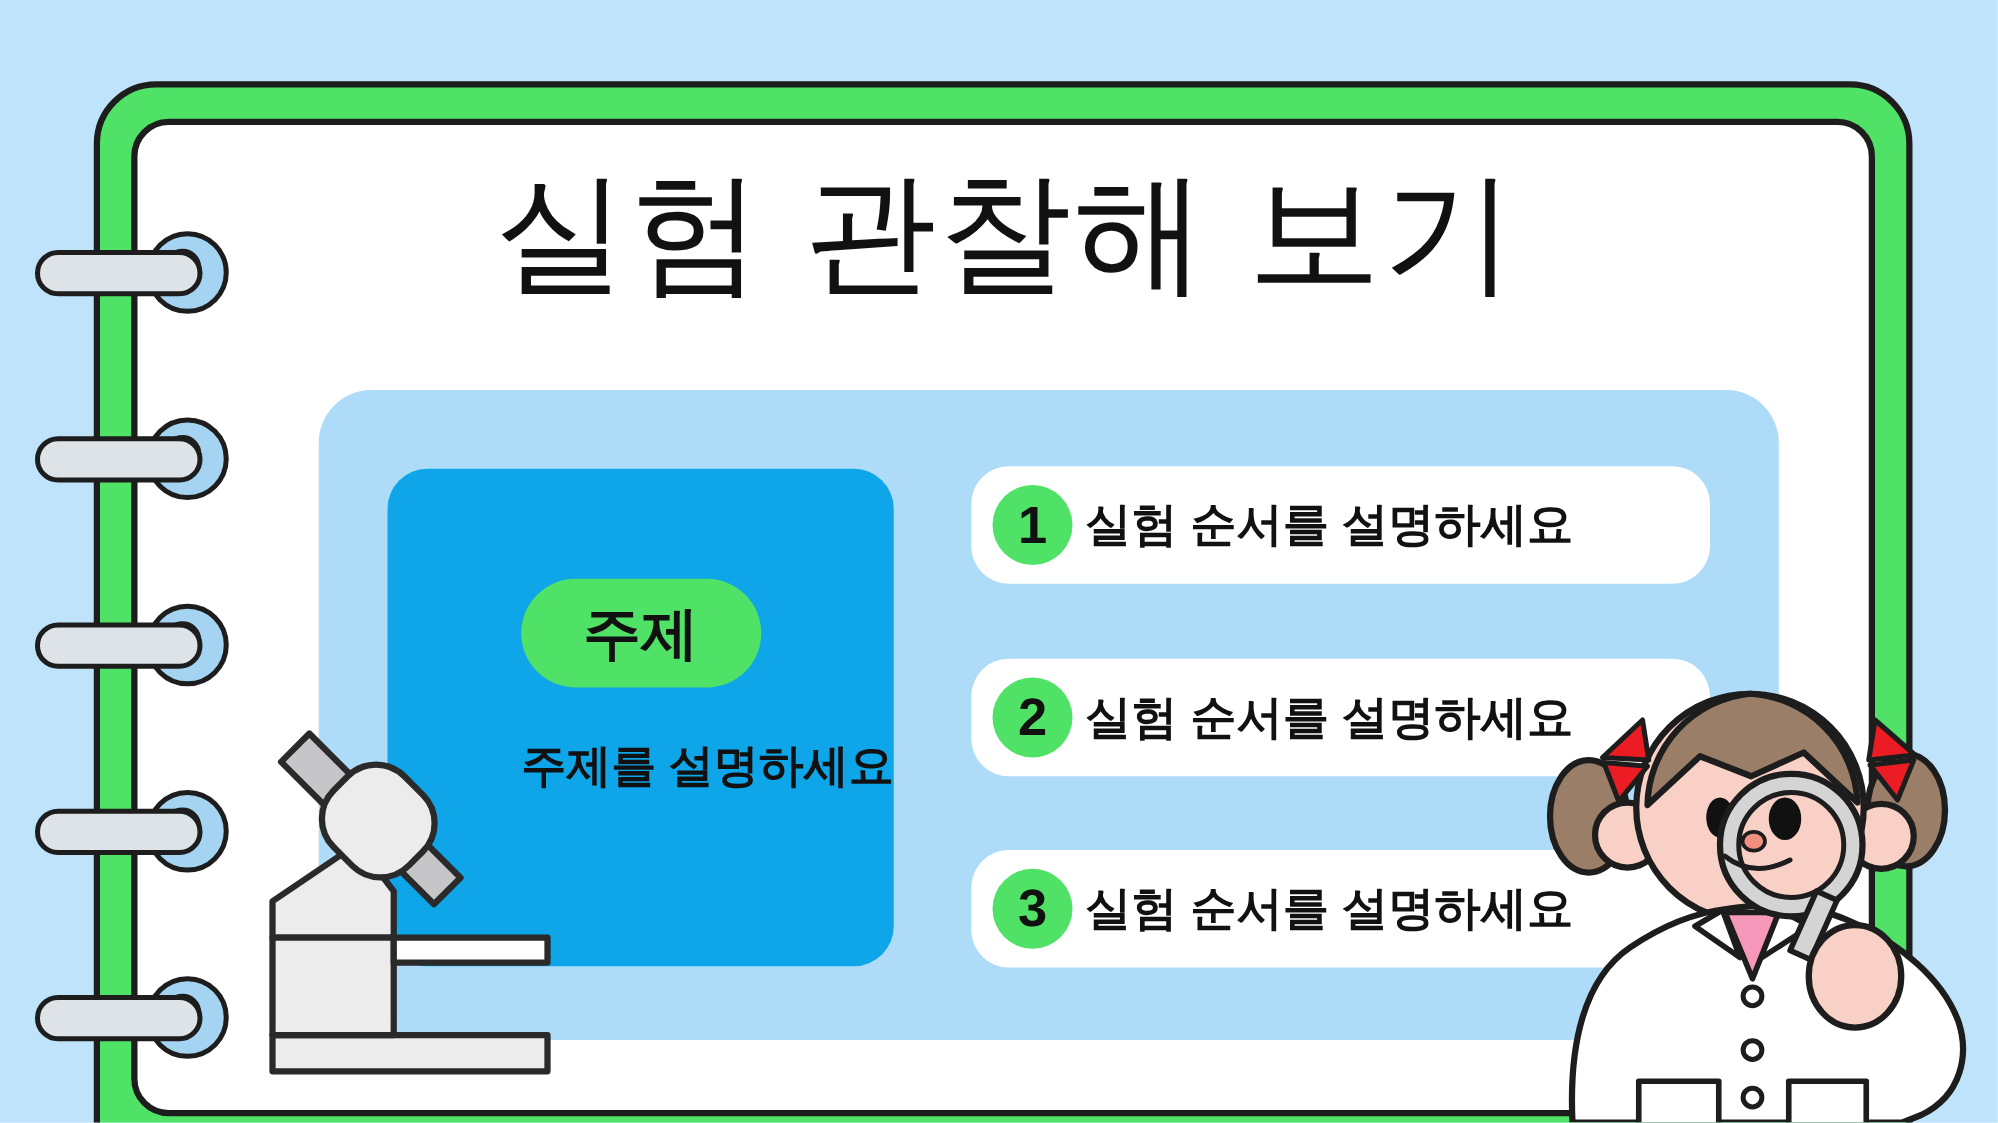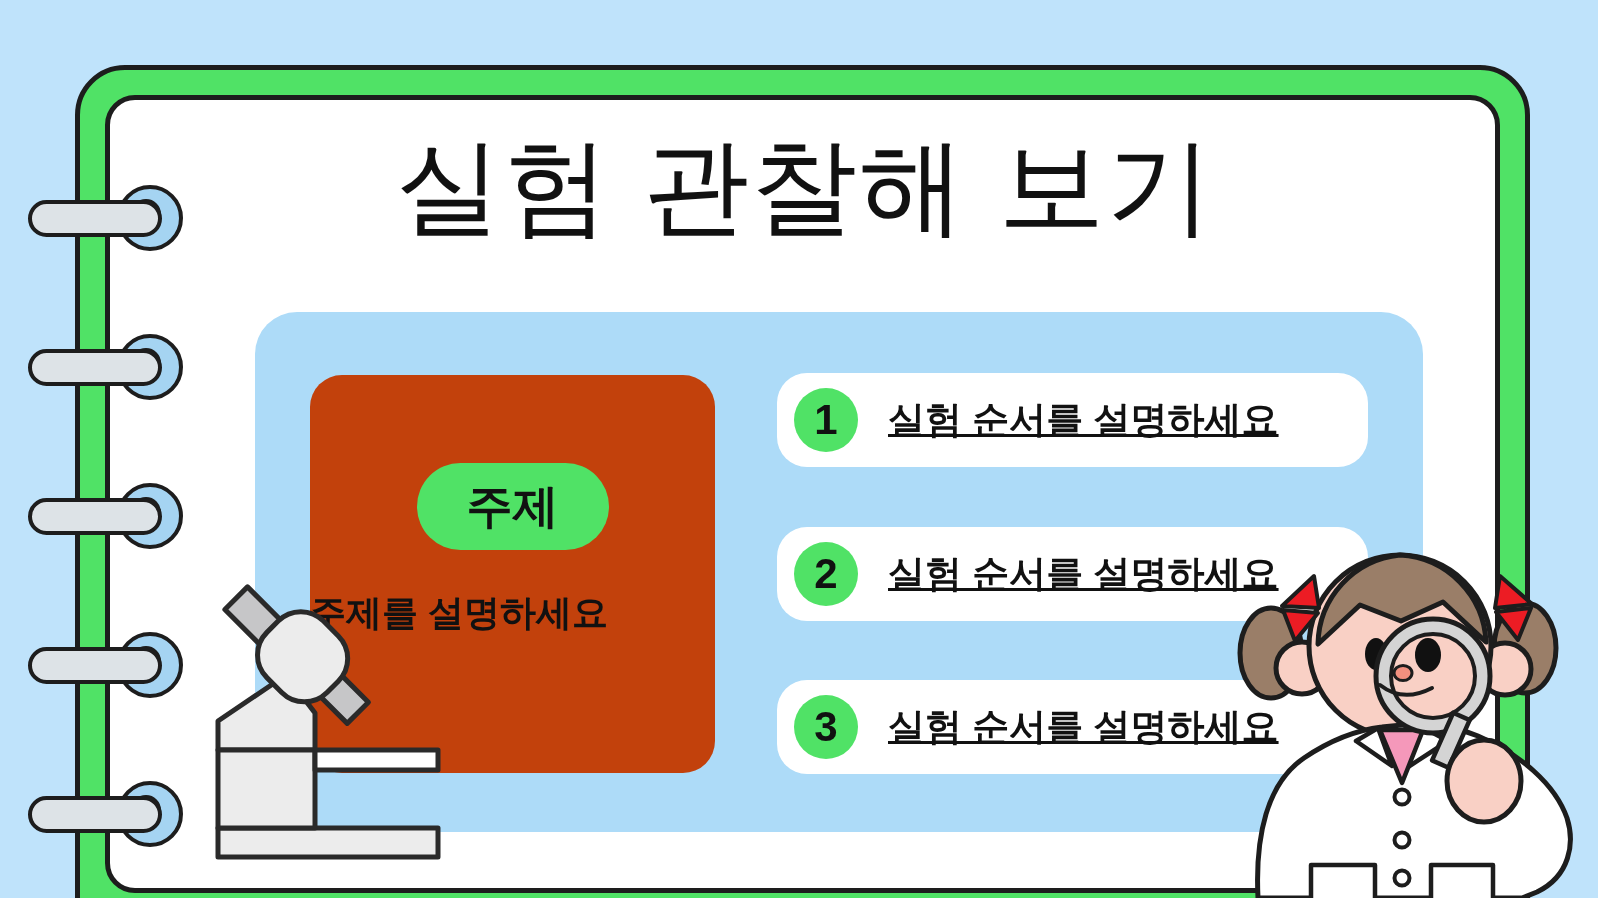--- a/index.html
+++ b/index.html
@@ -26,36 +26,36 @@
   .title { position:absolute; left:110px; top:126px; width:1390px; text-align:center;
            font-size:106px; font-weight:normal; color:#111; letter-spacing:2px; line-height:1.15;
            white-space:nowrap; }
 
   
   .panel { position:absolute; left:255px; top:312px; width:1168px; height:520px;
            background:#addbf8; border-radius:42px; }
 
   
   .topic-card { position:absolute; left:310px; top:375px; width:405px; height:398px;
-           background:#c2410c; border-radius:32px; }
+           background:#0ea5e9; border-radius:32px; }
   .topic-pill { position:absolute; left:50%; top:88px; transform:translateX(-50%);
            width:192px; height:87px; background:#50e266; border-radius:44px;
            display:flex; align-items:center; justify-content:center;
            font-size:46px; font-weight:bold; color:#111; }
-  .topic-desc { position:absolute; left:0; right:0; top:214px; text-align:left;
+  .topic-desc { position:absolute; left:0; right:0; top:214px; text-align:right;
            font-size:36px; font-weight:bold; color:#111; white-space:nowrap; }
 
   
   .step-row { position:absolute; left:777px; width:574px; height:94px; background:#ffffff;
            border-radius:30px; display:flex; align-items:center; padding-left:17px; }
   .step-row.r1 { top:373px; } .step-row.r2 { top:527px; } .step-row.r3 { top:680px; }
   .step-num { width:64px; height:64px; background:#50e266; border-radius:50%; flex:0 0 auto;
            display:flex; align-items:center; justify-content:center;
            font-size:42px; font-weight:bold; color:#111; }
-  .step-label { margin-left:30px; font-size:37px; font-weight:bold; color:#111; white-space:nowrap;text-decoration:underline; }
+  .step-label { margin-left:10px; font-size:37px; font-weight:bold; color:#111; white-space:nowrap; }
 
   .microscope { position:absolute; left:198px; top:575px; width:245px; height:290px; }
   .scientist  { position:absolute; left:1222px; top:538px; width:356px; height:360px; }
   svg { display:block; }
 </style>
 </head>
 <body>
 
 <div id="stage">
 

